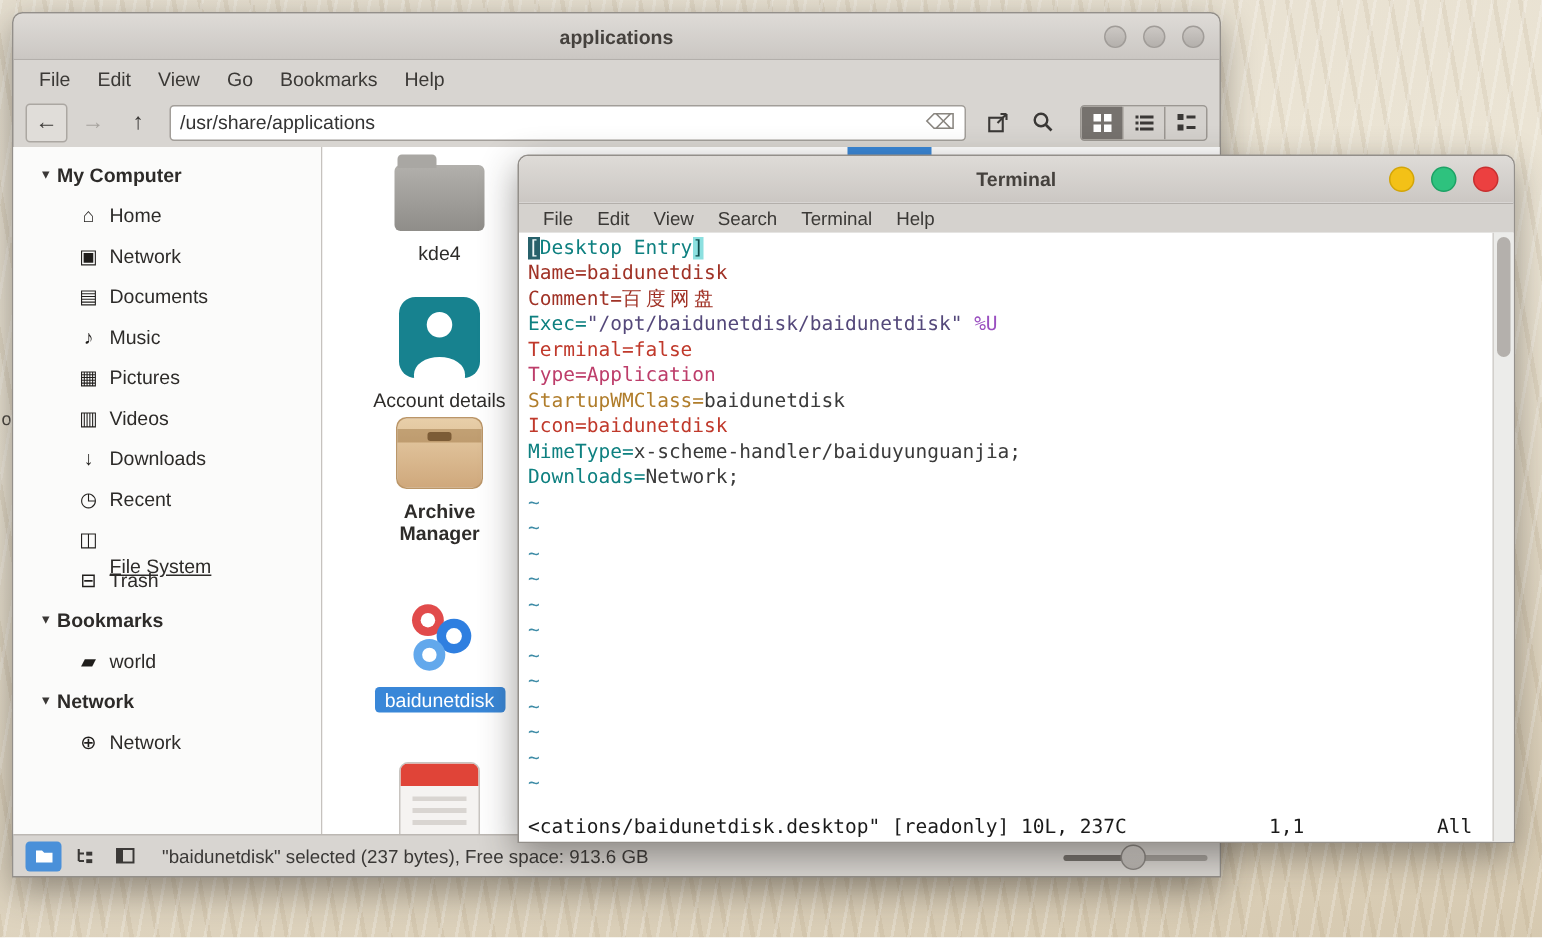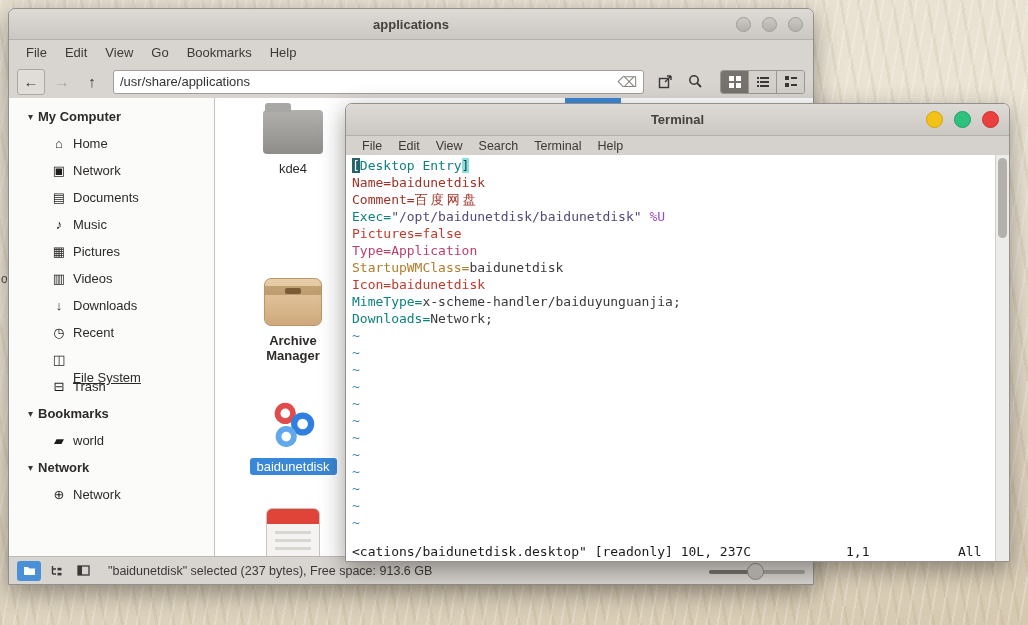--- a/index.html
+++ b/index.html
@@ -265,20 +265,21 @@
           <span class="side-header-label">Network</span>
         </div>
         <div class="side-item">
           <span class="side-icon">⊕</span>
           <span class="side-label">Network</span>
         </div>
       </div>
     <div class="iconview" id="fm-iconview">
       <div class="partial-sel"></div>
     <div class="fitem" style="top: 3px;"><div class="ficon ficon-folder"></div><div class="flabel">kde4</div></div>
+        <div class="fitem" style="top: 100px;"><div class="ficon ficon-account"></div><div class="flabel">Account details</div></div>
         <div class="fitem" style="top: 180px; font-weight: bold;"><div class="ficon ficon-archive"></div><div class="flabel">Archive Manager</div></div>
         <div class="fitem" style="top: 300px;"><div class="ficon ficon-baidu"><svg viewBox="0 0 56 56" width="54" height="54">
               <circle cx="20" cy="16" r="11" fill="#e14b4b"></circle>
               <circle cx="38" cy="27" r="12" fill="#2f7fe0"></circle>
               <circle cx="21" cy="40" r="11" fill="#62a8ec"></circle>
               <circle cx="20" cy="16" r="5" fill="#fff"></circle>
               <circle cx="38" cy="27" r="5.5" fill="#fff"></circle>
               <circle cx="21" cy="40" r="5" fill="#fff"></circle>
             </svg></div><div class="flabel sel">baidunetdisk</div></div>
         <div class="fitem" style="top: 410px;">
@@ -330,21 +331,21 @@
       <span class="menu-item">Search</span>
       <span class="menu-item">Terminal</span>
       <span class="menu-item">Help</span>
     </div>
   <div class="term-content">
     <div class="term-buffer" id="term-buffer">
         <div class="tline"><span class="s-cursor">[</span><span class="s-teal">Desktop Entry</span><span class="s-match">]</span></div>
         <div class="tline"><span class="s-red">Name=baidunetdisk</span></div>
         <div class="tline"><span class="s-red">Comment=</span><span class="s-red-wide">百度网盘</span></div>
         <div class="tline"><span class="s-teal">Exec=</span><span class="s-purple">"/opt/baidunetdisk/baidunetdisk"</span><span class="s-purple2"> %U</span></div>
-        <div class="tline"><span class="s-red2">Pictures=false</span></div>
+        <div class="tline"><span class="s-red2">Terminal=false</span></div>
         <div class="tline"><span class="s-pink">Type=Application</span></div>
         <div class="tline"><span class="s-orange">StartupWMClass=</span><span class="s-dark">baidunetdisk</span></div>
         <div class="tline"><span class="s-red2">Icon=baidunetdisk</span></div>
         <div class="tline"><span class="s-teal">MimeType=</span><span class="s-dark">x-scheme-handler/baiduyunguanjia;</span></div>
         <div class="tline"><span class="s-teal">Downloads=</span><span class="s-dark">Network;</span></div>
         <div class="tline tilde">~</div>
         <div class="tline tilde">~</div>
         <div class="tline tilde">~</div>
         <div class="tline tilde">~</div>
         <div class="tline tilde">~</div>

